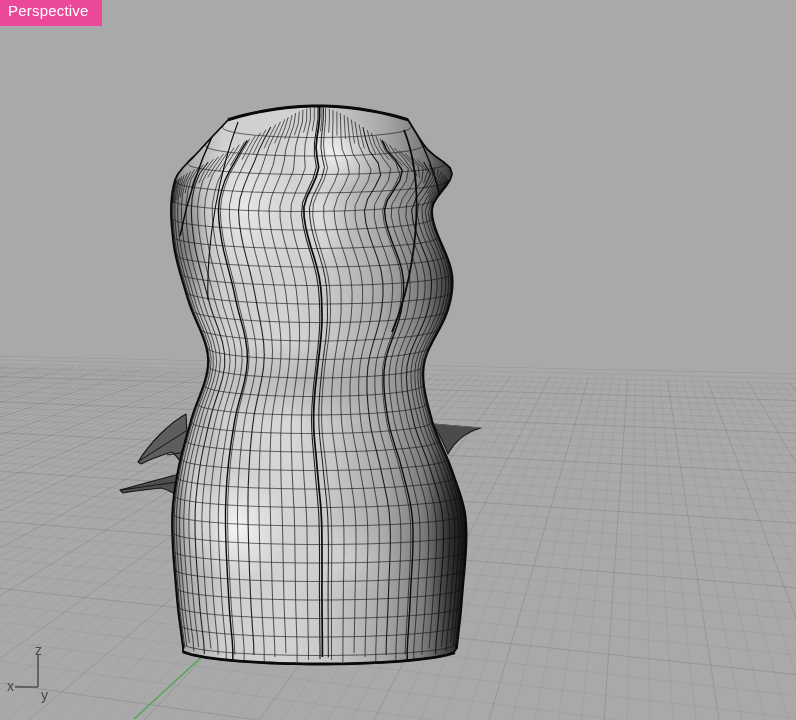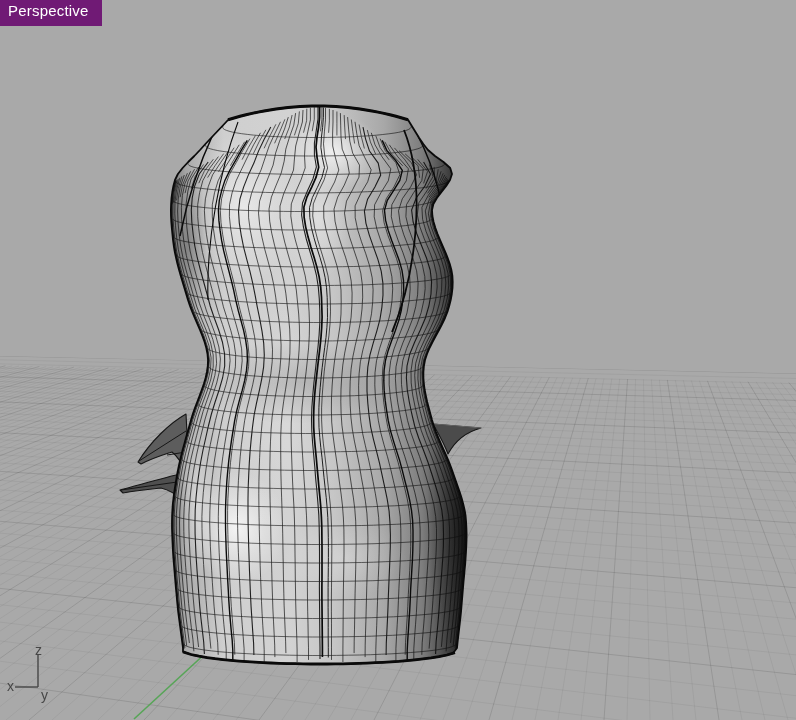--- a/index.html
+++ b/index.html
@@ -425,16 +425,16 @@
         </radialGradient>
         <radialGradient id="sh">
           <stop offset="0" stop-color="#000000" stop-opacity="0.3"></stop>
           <stop offset="1" stop-color="#000000" stop-opacity="0"></stop>
         </radialGradient>
         <clipPath id="bodyClip">
           <path d="M 228 120 L 222.4 126 L 216.7 132 L 211.0 138 L 205.4 144 L 200.0 150 L 194.3 156 L 188.2 162 L 182.6 168 L 177.9 174 L 175.0 180 L 173.4 186 L 172.3 192 L 171.5 198 L 171.1 204 L 170.9 210 L 171.0 216 L 171.3 222 L 171.8 228 L 172.4 234 L 173.0 240 L 173.8 246 L 174.8 252 L 176.1 258 L 177.5 264 L 179.1 270 L 180.8 276 L 182.6 282 L 184.4 288 L 186.2 294 L 188.0 300 L 190.0 306 L 192.3 312 L 194.8 318 L 197.4 324 L 200.0 330 L 202.4 336 L 204.6 342 L 206.3 348 L 207.5 354 L 208.0 360 L 207.8 366 L 206.9 372 L 205.6 378 L 203.8 384 L 201.7 390 L 199.5 396 L 197.2 402 L 194.9 408 L 192.8 414 L 191.0 420 L 189.3 426 L 187.6 432 L 185.9 438 L 184.3 444 L 182.6 450 L 181.1 456 L 179.7 462 L 178.4 468 L 177.2 474 L 176.2 480 L 175.2 486 L 174.3 492 L 173.5 498 L 172.8 504 L 172.4 510 L 172.1 516 L 172.0 522 L 172.0 528 L 172.2 534 L 172.4 540 L 172.7 546 L 173.0 552 L 173.4 558 L 173.9 564 L 174.4 570 L 174.9 576 L 175.4 582 L 175.9 588 L 176.5 594 L 177.0 600 L 177.6 606 L 178.2 612 L 179.0 618 L 179.8 624 L 180.6 630 L 181.4 636 L 182.2 642 L 183.0 648 L 183.0 651.8 L 193.0 655.0 L 203.0 656.9 L 213.0 658.4 L 223.0 659.6 L 233.0 660.6 L 243.0 661.4 L 253.0 662.1 L 263.0 662.6 L 273.0 663.1 L 283.0 663.4 L 293.0 663.7 L 303.0 663.9 L 313.0 664.0 L 323.0 664.0 L 333.0 663.9 L 343.0 663.8 L 353.0 663.6 L 363.0 663.2 L 373.0 662.8 L 383.0 662.3 L 393.0 661.7 L 403.0 660.9 L 413.0 660.0 L 423.0 658.9 L 433.0 657.6 L 443.0 655.8 L 453.0 653.3 L 457.0 648 L 457.6 642 L 458.3 636 L 459.0 630 L 459.7 624 L 460.4 618 L 461.0 612 L 461.5 606 L 462.0 600 L 462.5 594 L 463.0 588 L 463.5 582 L 464.1 576 L 464.6 570 L 465.2 564 L 465.6 558 L 466.0 552 L 466.3 546 L 466.5 540 L 466.6 534 L 466.4 528 L 466.1 522 L 465.6 516 L 464.6 510 L 463.2 504 L 461.6 498 L 459.7 492 L 457.6 486 L 455.5 480 L 453.4 474 L 451.3 468 L 449.0 462 L 446.5 456 L 443.8 450 L 441.1 444 L 438.5 438 L 436.0 432 L 433.8 426 L 432.0 420 L 430.4 414 L 428.8 408 L 427.2 402 L 425.9 396 L 424.7 390 L 423.9 384 L 423.4 378 L 423.4 372 L 423.9 366 L 425.0 360 L 427.0 354 L 429.5 348 L 432.5 342 L 435.7 336 L 439.0 330 L 442.1 324 L 445.0 318 L 447.4 312 L 449.2 306 L 450.7 300 L 451.8 294 L 452.5 288 L 452.7 282 L 452.4 276 L 451.4 270 L 449.8 264 L 447.7 258 L 445.3 252 L 442.7 246 L 440.1 240 L 437.6 234 L 435.4 228 L 433.6 222 L 432.4 216 L 432.0 210 L 433.4 204 L 436.9 198 L 441.5 192 L 446.2 186 L 450.0 180 L 452.0 174 L 450.2 168 L 443.5 162 L 435.0 156 L 428.0 150 L 423.3 144 L 419.2 138 L 415.5 132 L 411.8 126 L 408 119.8 L 400 117.4 L 392 115.3 L 384 113.4 L 376 111.7 L 368 110.3 L 360 109.0 L 352 108.0 L 344 107.1 L 336 106.6 L 328 106.2 L 320 106.0 L 312 106.1 L 304 106.3 L 296 106.8 L 288 107.5 L 280 108.5 L 272 109.6 L 264 111.0 L 256 112.5 L 248 114.3 L 240 116.3 L 232 118.6 Z"></path>
         </clipPath>
       </defs>
     </svg>
-  <div id="vp-tab" style="background: #701a75; color: rgb(255, 255, 255);">
+  <div id="vp-tab" style="background: #ec4899; color: rgb(255, 255, 255);">
     <span>Perspective</span>
   </div>
 </div>
 
 </body></html>

